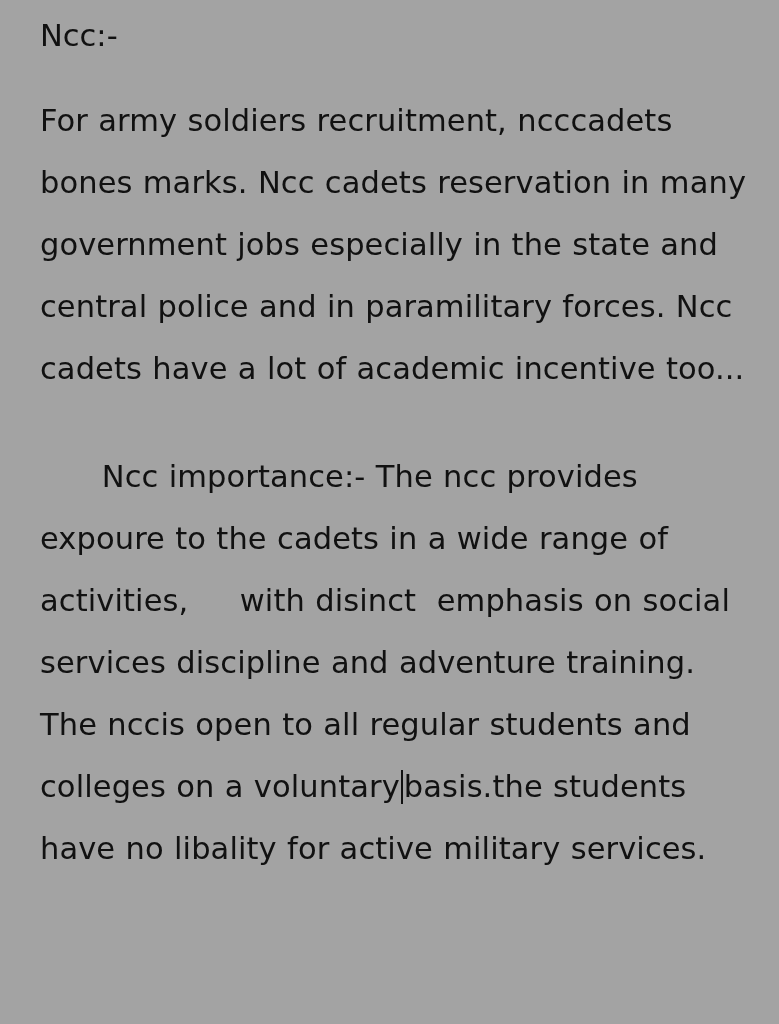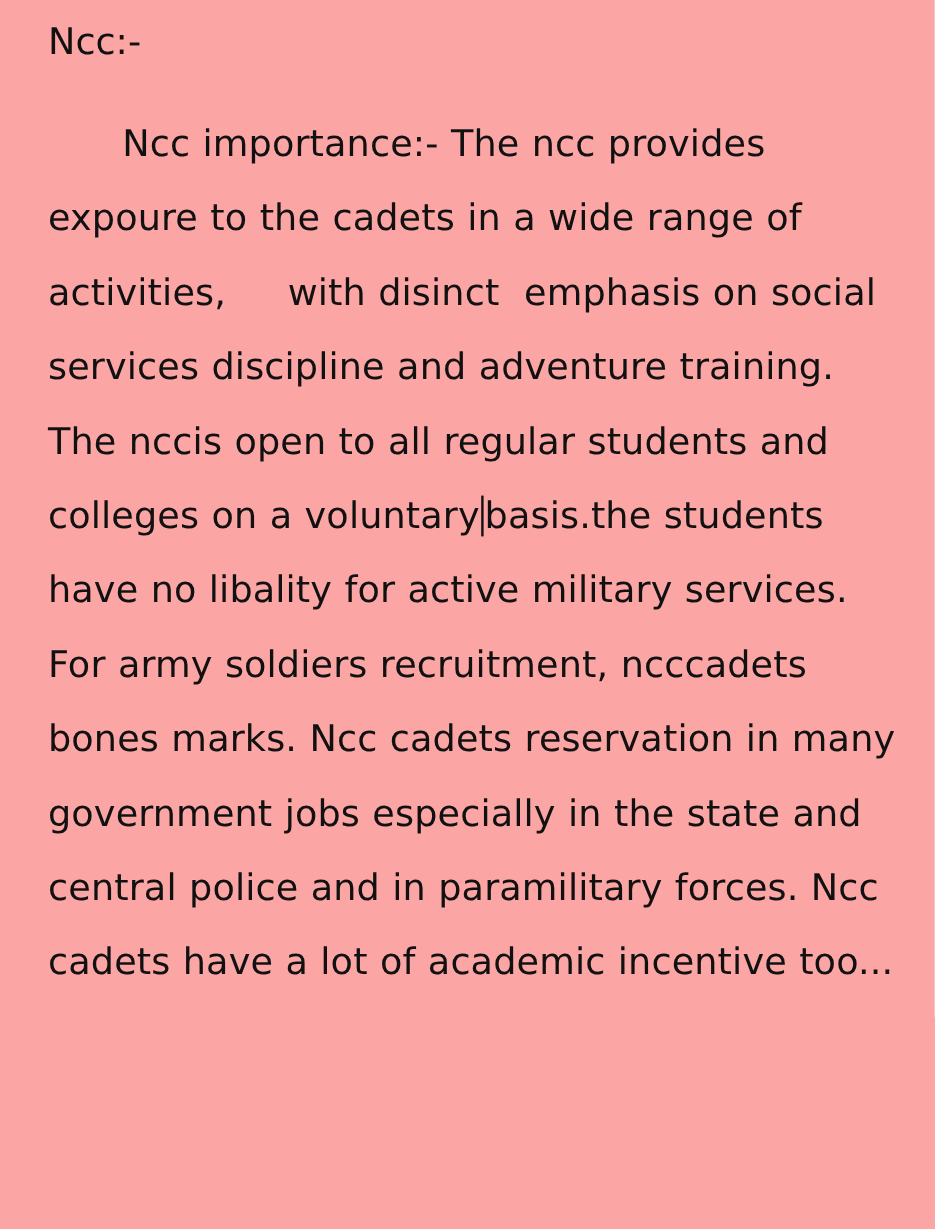--- a/index.html
+++ b/index.html
@@ -12,21 +12,21 @@
     height: 1024px;
     overflow: hidden;
     font-family: "DejaVu Sans", sans-serif;
     color: #0c0c0c;
   }
   #page {
     width: 779px;
     height: 1024px;
     box-sizing: border-box;
     padding: 14px 18px 0 40px;
-    background: #fca5a5;
+    background: #a3a3a3;
     position: relative;
   }
   .para {
     font-size: 30.5px;
     line-height: 62px;
     letter-spacing: 0.1px;
     font-weight: 400;
     color: #111111;
     white-space: pre-wrap;
     word-spacing: 0.5px;
@@ -53,17 +53,17 @@
     margin: 0 1px;
   }
 </style>
 </head>
 <body>
 
 <div id="page">
 
   <div class="heading">Ncc:-</div>
 
+  <div class="para body-1">For army soldiers recruitment, ncccadets bones marks. Ncc cadets reservation in many government jobs especially in the state and central police and in paramilitary forces. Ncc cadets have a lot of academic incentive too...</div>
+
   <div class="para body-2"><span>      Ncc importance:- The ncc provides expoure to the cadets in a wide range of activities,     with disinct  emphasis on social services discipline and adventure training. The nccis open to all regular students and colleges on a voluntary</span><span class="caret"></span><span>basis.the students have no libality for active military services.</span></div>
-
-  <div class="para body-1">For army soldiers recruitment, ncccadets bones marks. Ncc cadets reservation in many government jobs especially in the state and central police and in paramilitary forces. Ncc cadets have a lot of academic incentive too...</div>
 
 </div>
 
 </body></html>

